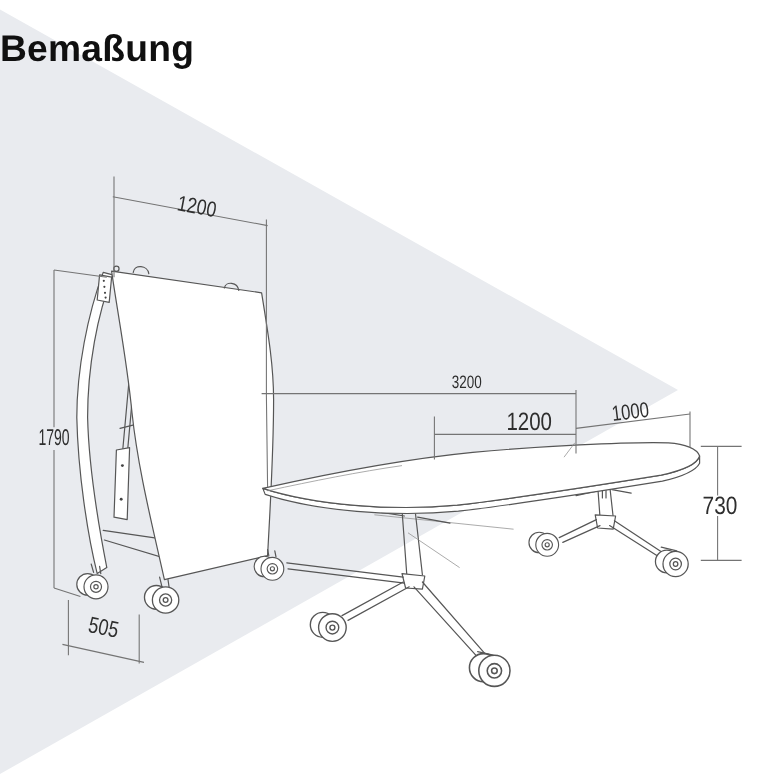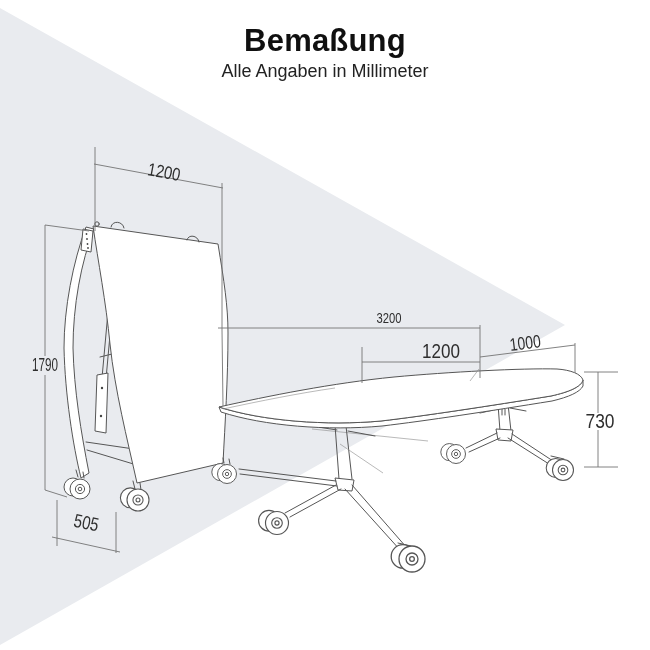--- a/index.html
+++ b/index.html
@@ -1,21 +1,21 @@
 <!DOCTYPE html>
 <html><head>
 <meta charset="utf-8">
 <style>
   html,body{margin:0;padding:0;background:#ffffff;}
   .stage{
     position:relative;width:650px;height:650px;background:#ffffff;
     overflow:hidden;font-family:"Liberation Sans",sans-serif;
   }
   .stage svg{position:absolute;left:0;top:0;}
-  header{position:absolute;left:0;top:0;width:650px;text-align:center;z-index:2;}
+  header{position:absolute;left:0;top:0;width:650px;text-align:left;z-index:2;}
   h1{
     margin:24px 0 0 0;font-size:31px;line-height:34px;font-weight:bold;
     color:#101010;letter-spacing:.2px;font-family:"Liberation Sans",sans-serif;
   }
   .subtitle{
     margin:3px 0 0 0;font-size:18px;color:#222222;
     font-family:"Liberation Sans",sans-serif;
   }
   .art{stroke:#565656;stroke-width:1;fill:none;stroke-linecap:round;stroke-linejoin:round;}
   .artw{stroke:#565656;stroke-width:1;fill:#ffffff;stroke-linejoin:round;}
@@ -23,21 +23,20 @@
   .dim{stroke:#747474;stroke-width:.9;fill:none;stroke-linecap:butt;}
   .dim-label{fill:#2e2e2e;font-family:"Liberation Sans",sans-serif;}
   .dot{fill:#444;stroke:none;}
 </style>
 </head>
 <body>
 
 <div class="stage">
   <header>
     <h1>Bemaßung</h1>
-    <p class="subtitle">Alle Angaben in Millimeter</p>
   </header>
 
   <svg width="650" height="650" viewBox="0 0 650 650">
 
     <polygon points="0,8 565,325 0,645" fill="#e9ebef"></polygon>
 
     <defs>
       <g id="caster">
         <circle cx="-7" cy="-2" r="9" fill="#ffffff" stroke="#565656" stroke-width="1"></circle>
         <circle cx="0" cy="0" r="10" fill="#ffffff" stroke="#565656" stroke-width="1"></circle>

